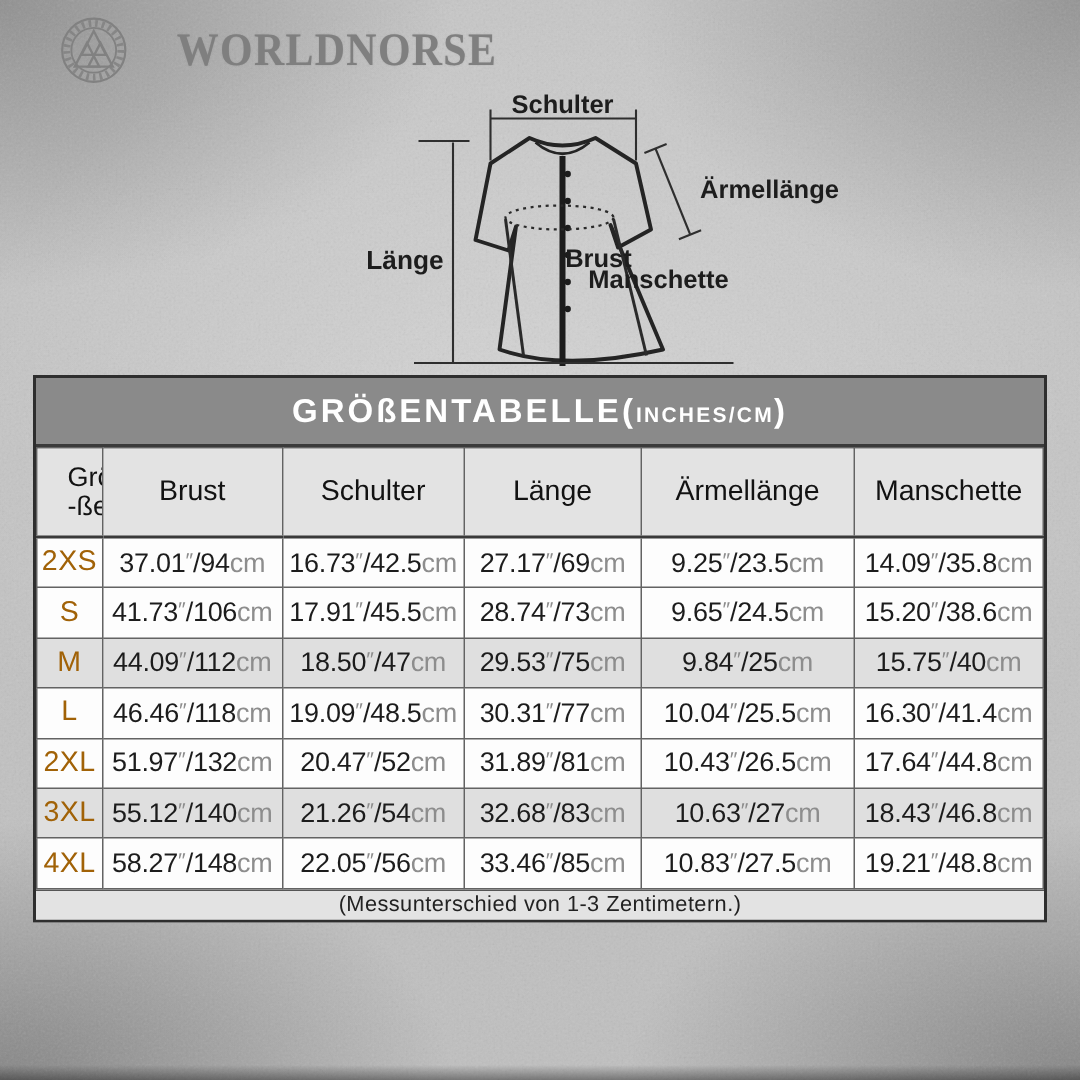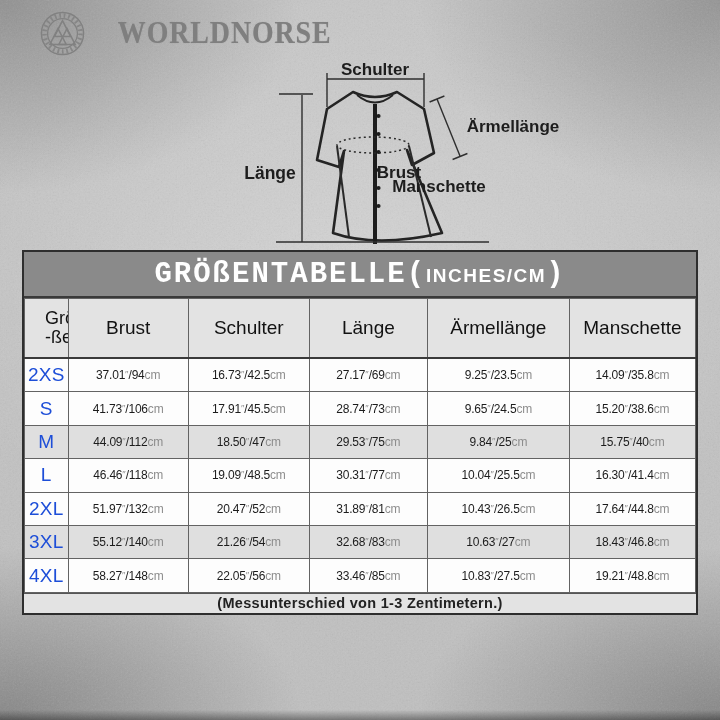--- a/index.html
+++ b/index.html
@@ -27,35 +27,35 @@
 
   
   .diagram{position:absolute;left:0;top:52px;z-index:1;}
   .diagram text{font-family:"Liberation Sans",sans-serif;font-weight:bold;fill:#1d1d1d;}
 
   
   .table-wrap{position:absolute;left:22px;top:250px;width:676px;z-index:2;
     border:2px solid #2e2e2e;background:#fbfbfb;box-sizing:border-box;}
   .title-bar{height:44px;background:#8a8a8a;border-bottom:2px solid #3a3a3a;color:#ffffff;
     display:flex;align-items:center;justify-content:center;font-weight:bold;white-space:nowrap;}
-  .title-main,.title-close{font-size:29px;letter-spacing:2px;font-family:Liberation Mono, monospace;}
-  .title-unit{font-size:19px;letter-spacing:1.5px;padding-top:3px;}
+  .title-main,.title-close{font-size:22px;letter-spacing:2px;}
+  .title-unit{font-size:14px;letter-spacing:1.5px;padding-top:3px;}
   table{width:100%;border-collapse:collapse;table-layout:fixed;}
   th,td{border:1px solid #636363;text-align:center;overflow:hidden;padding:0;}
   thead th{height:58px;background:#e3e3e3;font-size:19px;font-weight:400;color:#121212;
     border-bottom:2px solid #3a3a3a;}
   thead th.first{white-space:pre-line;font-size:18px;line-height:1.08;padding-left:20px;}
-  tbody td{height:32.4px;font-size:12px;color:#1c1c1c;letter-spacing:-.2px;}
+  tbody td{height:32.4px;font-size:18px;color:#1c1c1c;letter-spacing:-.2px;}
   tbody tr.odd td{background:#fdfdfd;}
   tbody tr.even td{background:#dfdfdf;}
-  td.size-cell{font-size:19px;letter-spacing:.3px;color:#1d4ed8;}
+  td.size-cell{font-size:19px;letter-spacing:.3px;color:#a16207;}
   .dim{color:#8d8d8d;}
   .inch{color:#8d8d8d;font-size:.8em;vertical-align:.18em;letter-spacing:0;}
   .footnote{height:19px;background:#e3e3e3;border-top:1px solid #555;display:flex;
-    align-items:center;justify-content:center;font-weight:bold;font-size:14.5px;
+    align-items:center;justify-content:center;font-weight:normal;font-size:14.5px;
     color:#222;letter-spacing:.3px;}
 </style>
 </head>
 <body>
 
 <div class="page">
 
   <svg class="noise" width="720" height="720">
     <filter id="grain">
       <feTurbulence type="fractalNoise" baseFrequency="0.62" numOctaves="3" seed="11"></feTurbulence>

